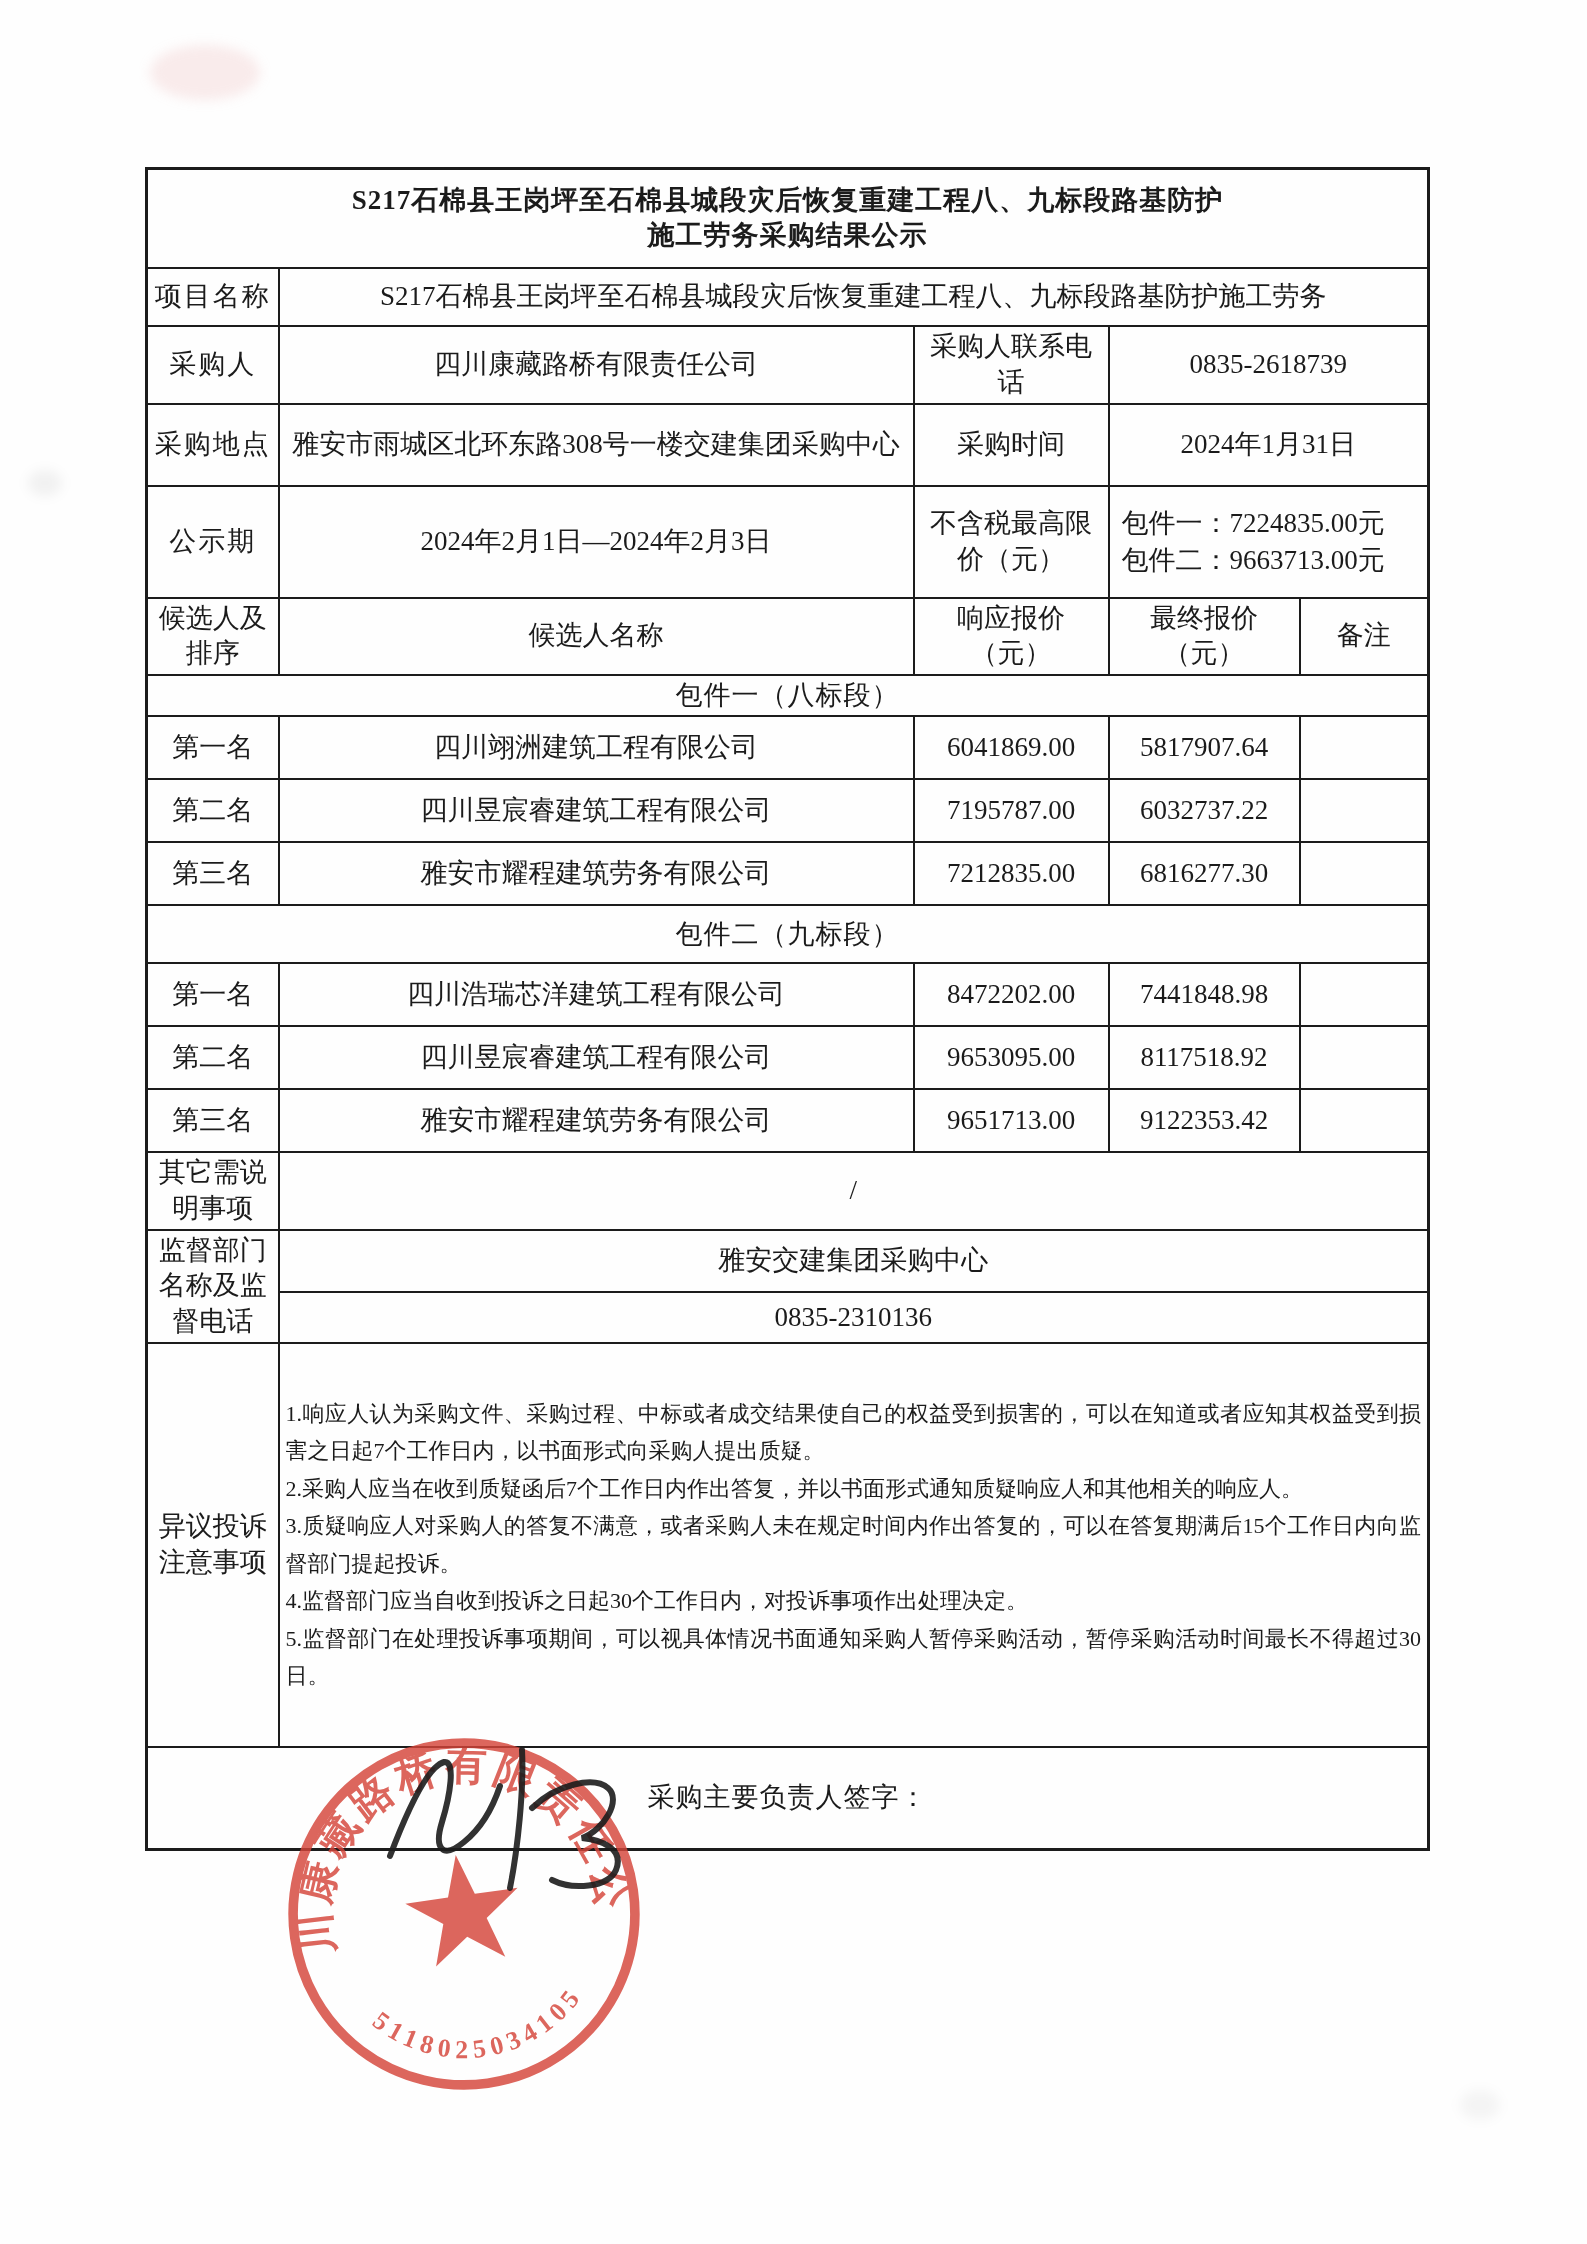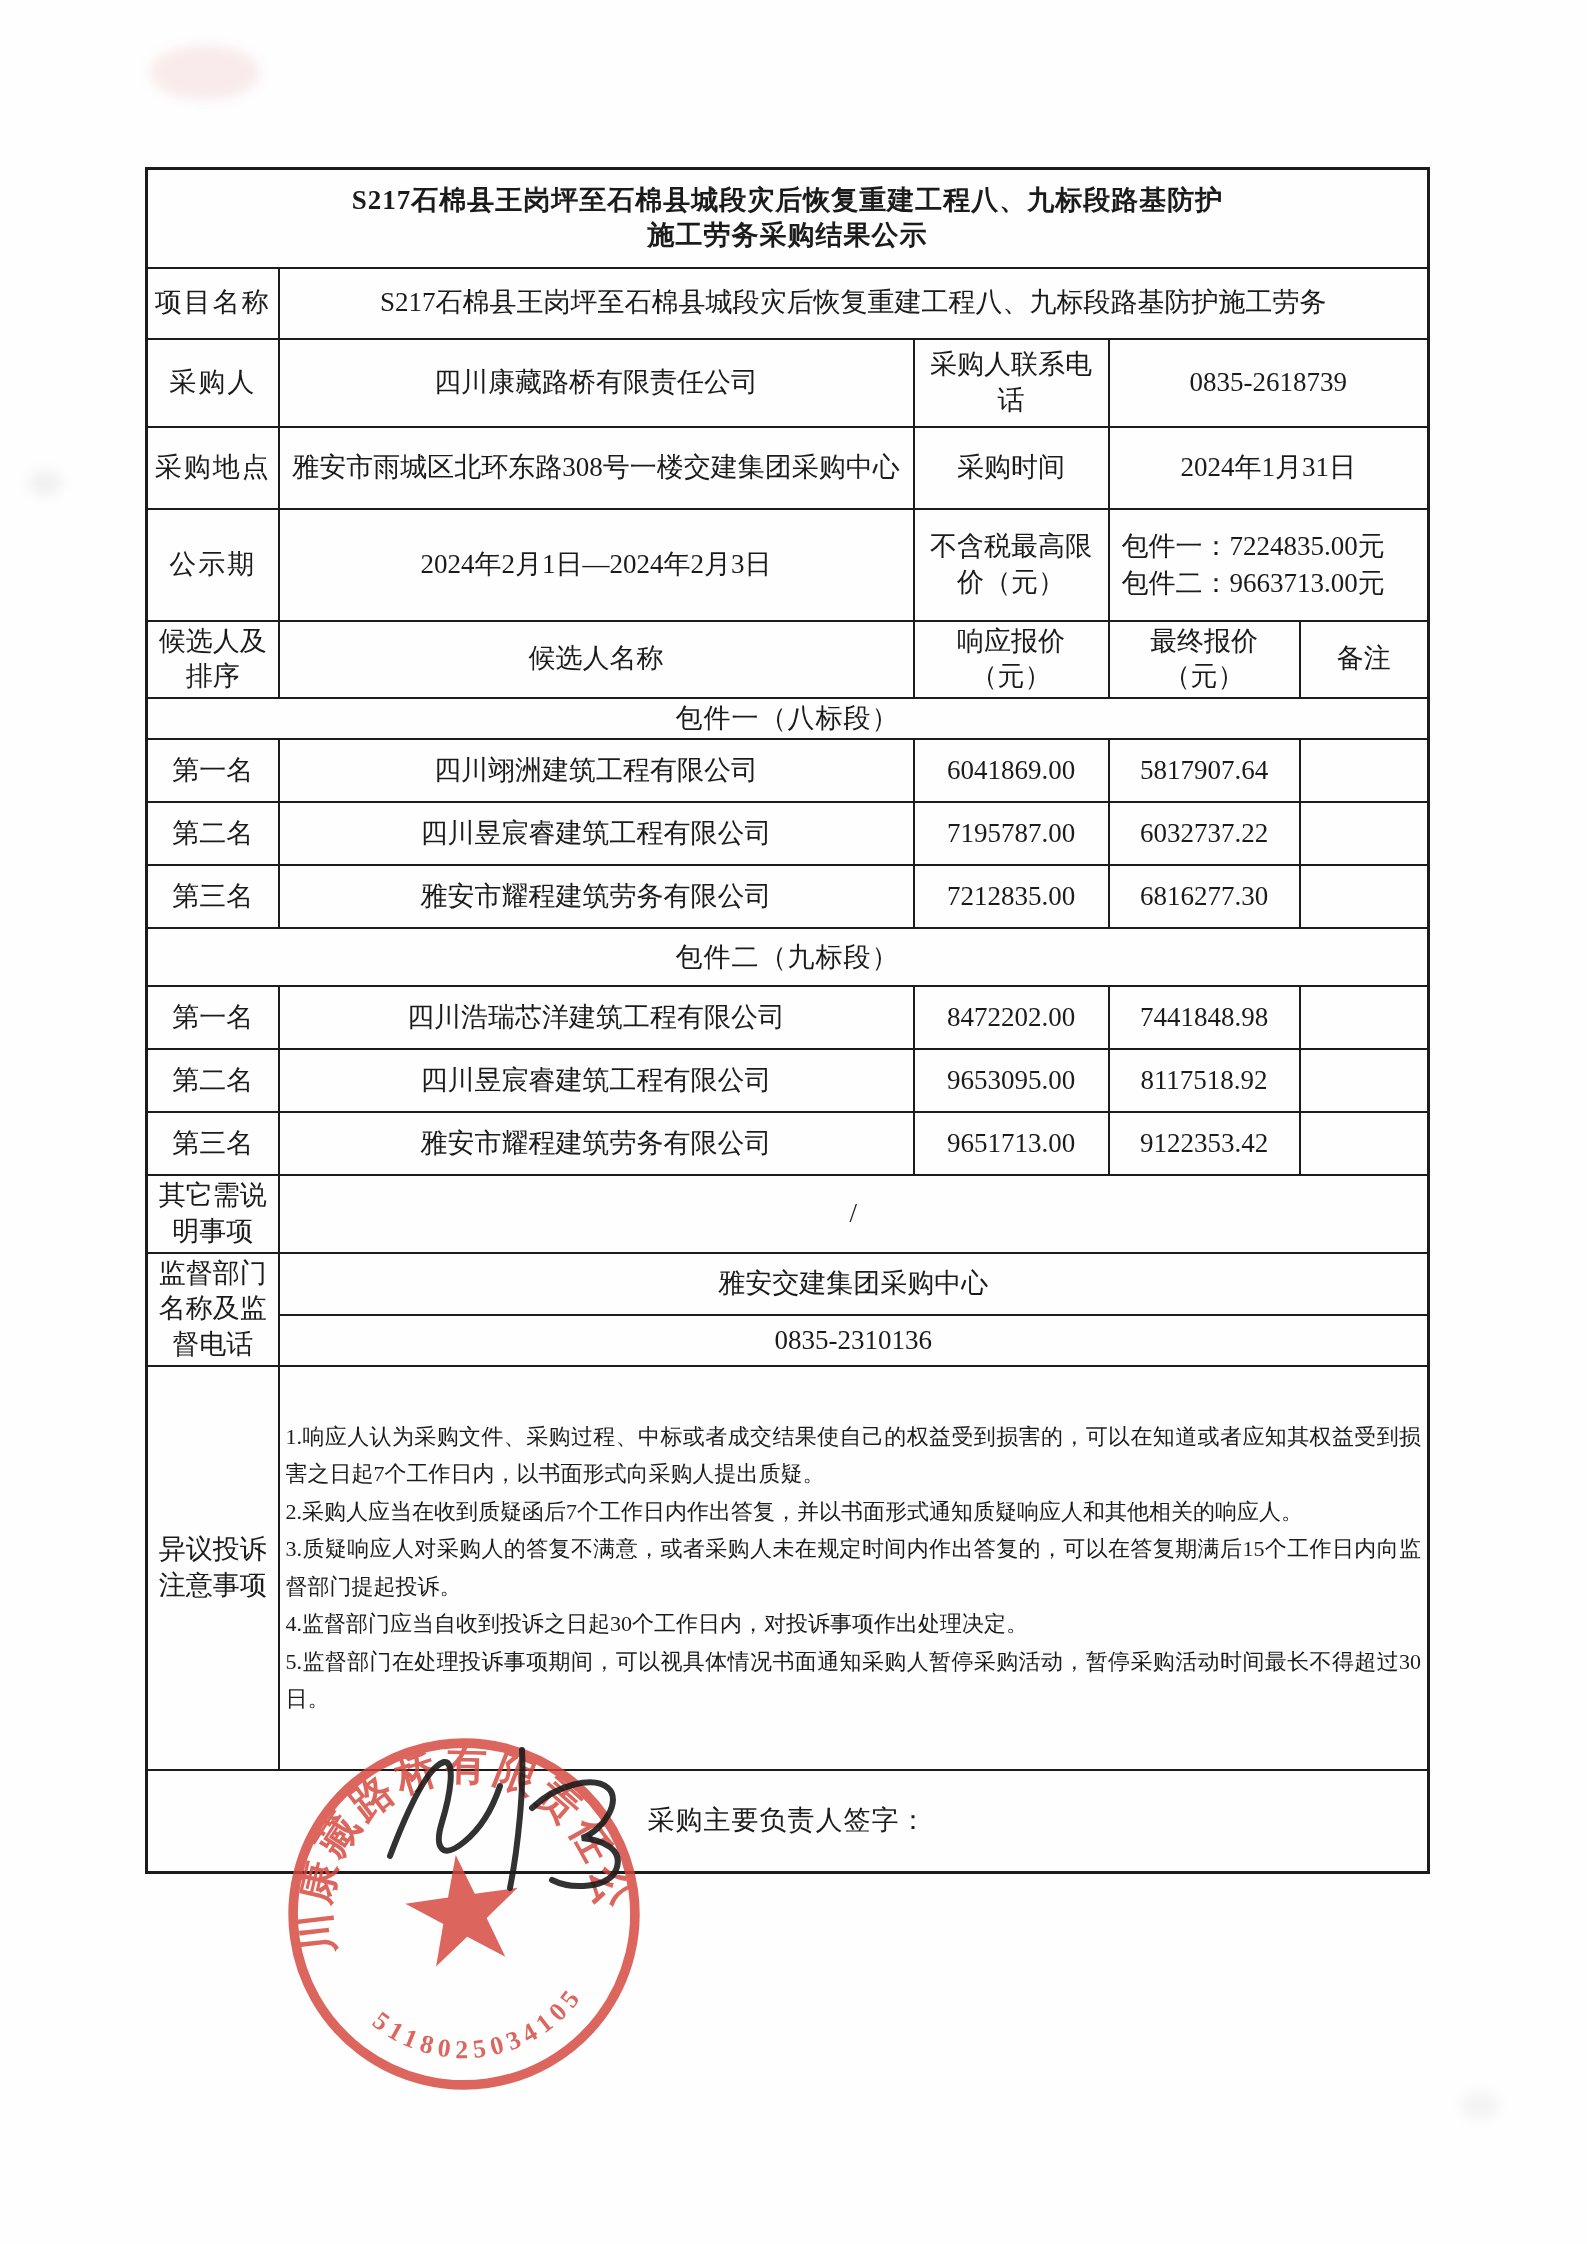--- a/index.html
+++ b/index.html
@@ -63,26 +63,26 @@
     </colgroup>
 
     <tbody>
         <tr style="height:99px">
       <td colspan="5" class="title-cell">
         <div>S217石棉县王岗坪至石棉县城段灾后恢复重建工程八、九标段路基防护</div>
         <div>施工劳务采购结果公示</div>
       </td>
     </tr>
 
-    <tr style="height:71px">
+    <tr style="height:58px">
       <td class="lbl">项目名称</td>
       <td colspan="4">S217石棉县王岗坪至石棉县城段灾后恢复重建工程八、九标段路基防护施工劳务</td>
     </tr>
 
-    <tr style="height:88px">
+    <tr style="height:78px">
       <td class="lbl">采购人</td>
       <td>四川康藏路桥有限责任公司</td>
       <td class="prewrap">采购人联系电
 话</td>
       <td colspan="2">0835-2618739</td>
     </tr>
 
     <tr style="height:82px">
       <td class="lbl">采购地点</td>
       <td class="left">雅安市雨城区北环东路308号一楼交建集团采购中心</td>

